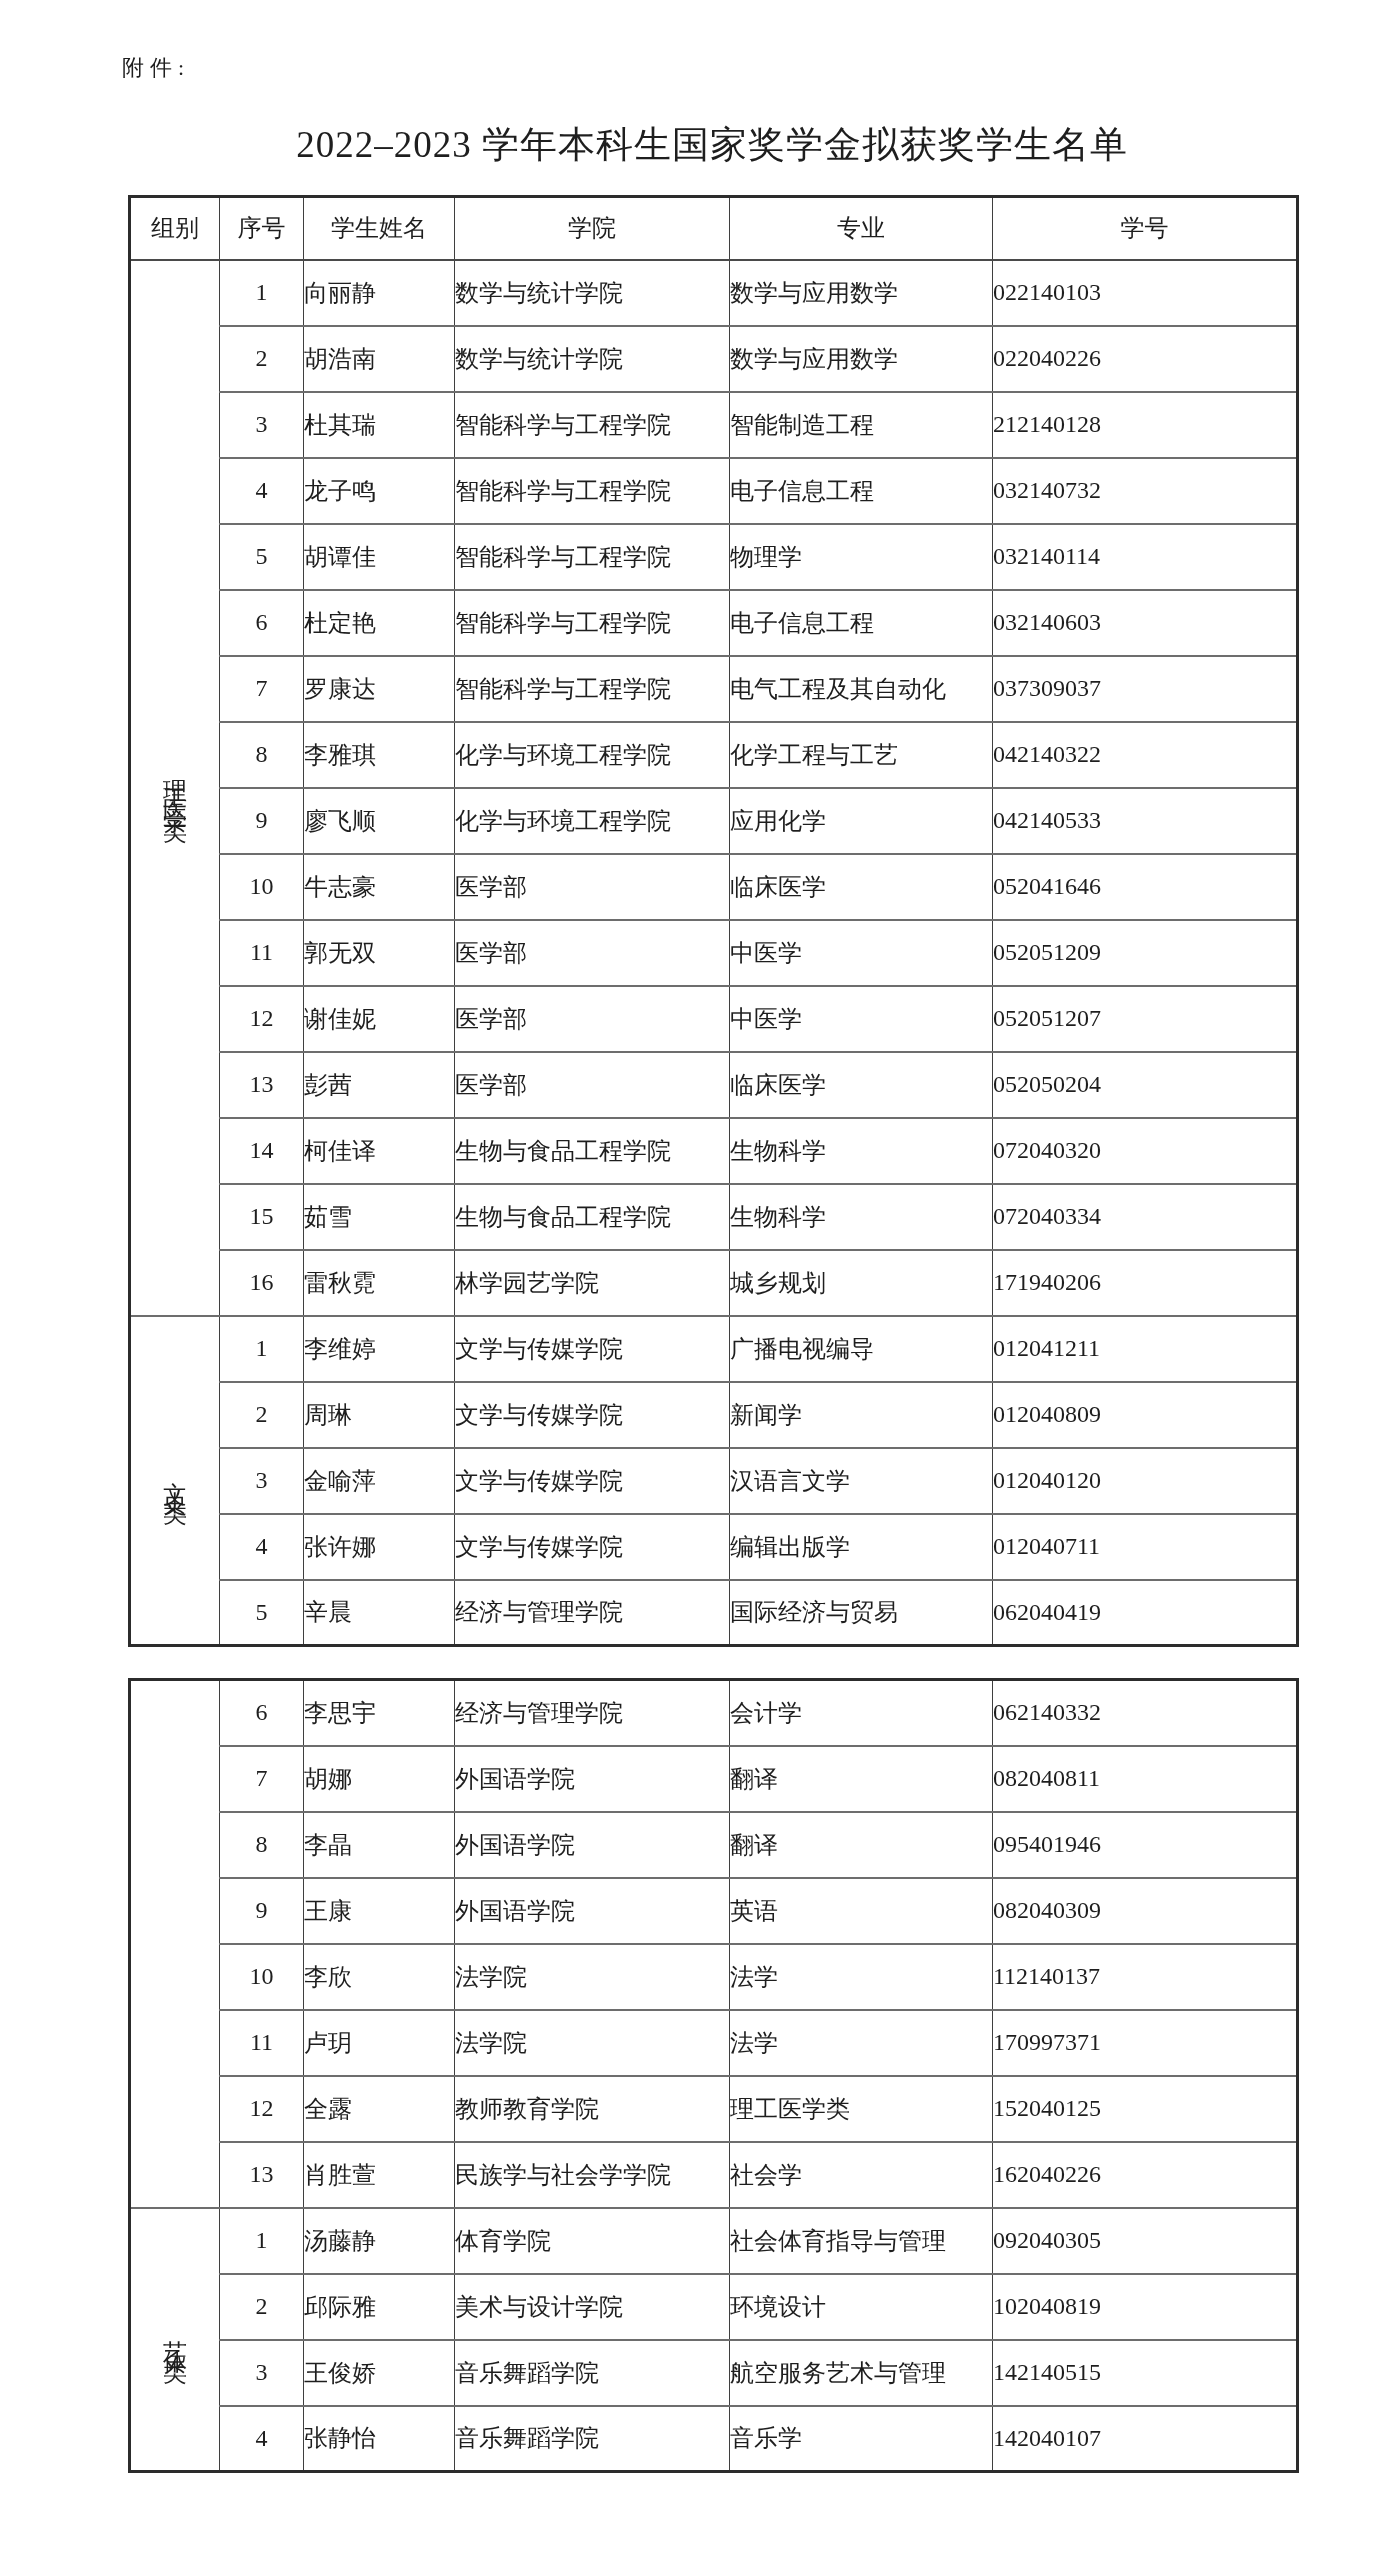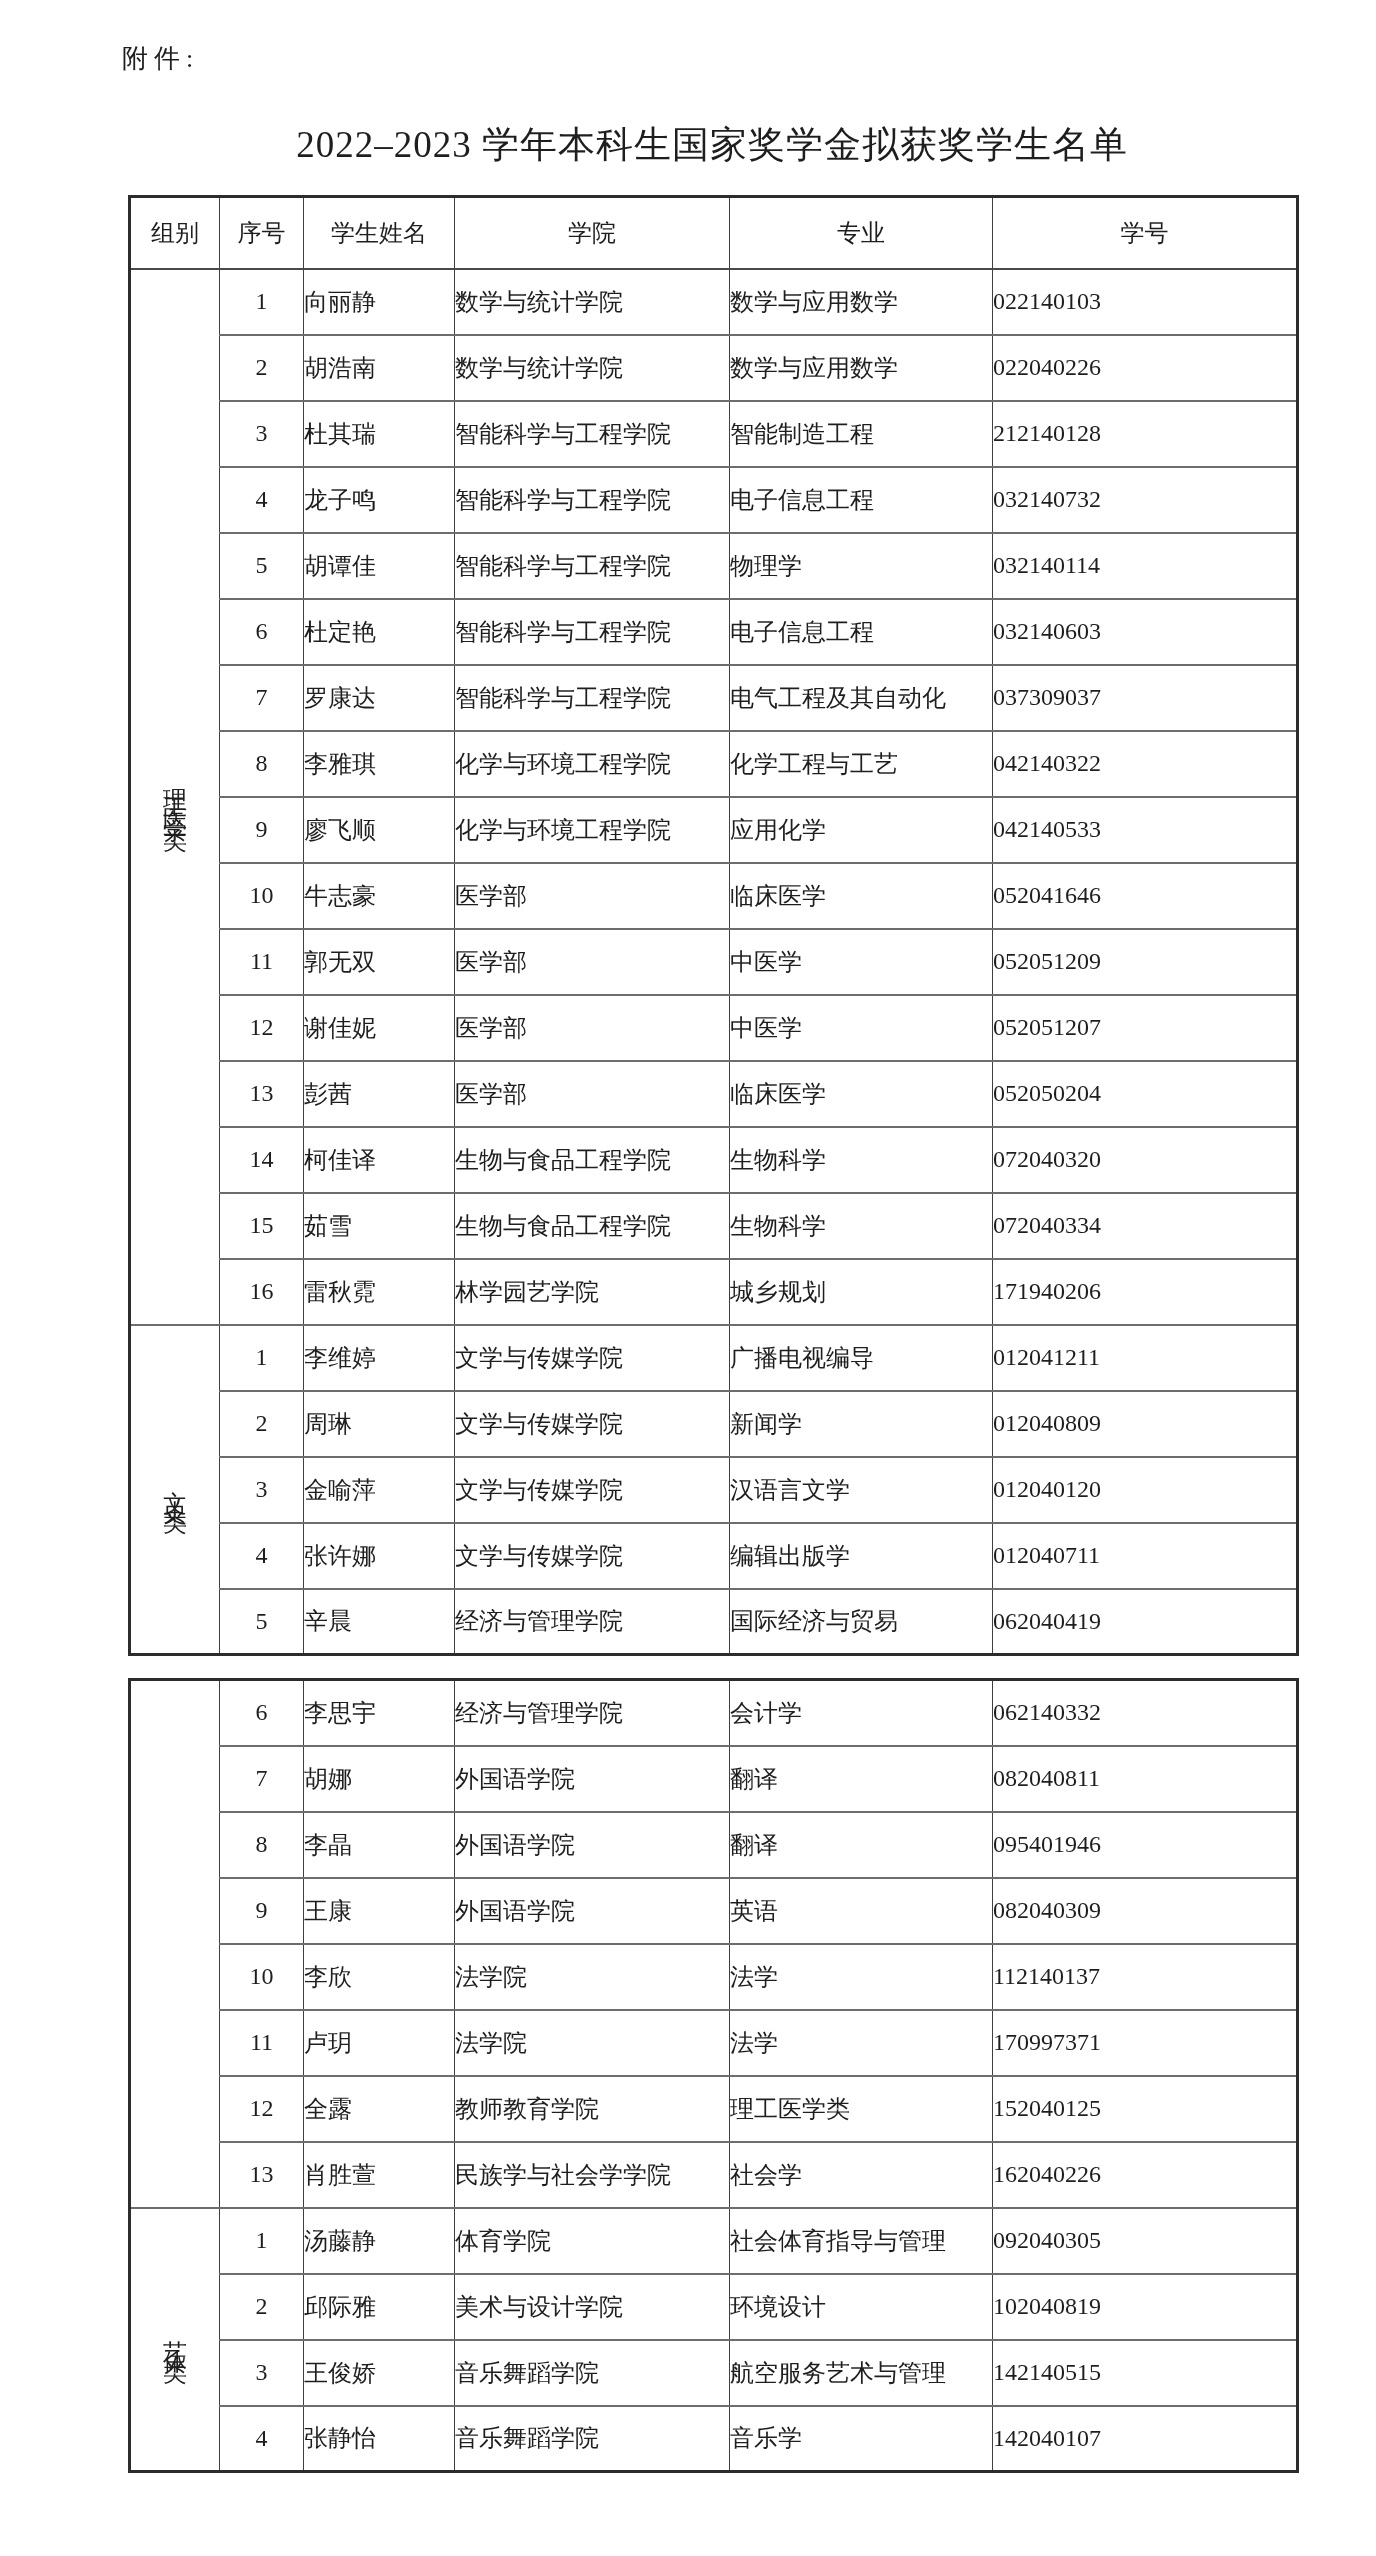--- a/index.html
+++ b/index.html
@@ -1,22 +1,22 @@
 <!DOCTYPE html>
 <html><head>
 <meta charset="utf-8">
 <style>
   html,body{margin:0;padding:0;}
   body{
     width:1376px;height:2556px;background:#ffffff;position:relative;
     font-family:"Liberation Serif","DejaVu Serif",serif;color:#1e1e1e;
   }
   .attachment{
-    position:absolute;left:122px;top:41px;
-    font-size:26px;letter-spacing:6px;
+    position:absolute;left:122px;top:53px;
+    font-size:22px;letter-spacing:6px;
   }
   .title{
     position:absolute;left:128px;top:120px;width:1168px;margin:0;
     text-align:center;font-size:37px;font-weight:normal;letter-spacing:1px;
     white-space:nowrap;
   }
   table.t{
     position:absolute;left:128px;
     border-collapse:collapse;table-layout:fixed;width:1168px;
     border:3px solid #2c2c2c;
@@ -29,21 +29,21 @@
     border-right:1.5px solid #3f3f3f;
     border-top:2px solid #6d6d6d;
     border-bottom:2px solid #6d6d6d;
     font-size:24px;
     height:66px;
     box-sizing:border-box;
     padding:0;
     background:#fff;
   }
   table.t thead td{
-    height:72px;text-align:center;
+    height:63px;text-align:center;
     border-bottom:2px solid #4a4a4a;
   }
   td.cell-seq{text-align:center;}
   td.cell-name,td.cell-college,td.cell-major,td.cell-sid{
     text-align:left;padding-left:14px;
   }
   td.group-cell{text-align:center;vertical-align:middle;}
   .group-label{
     display:inline-block;
     writing-mode:vertical-rl;

